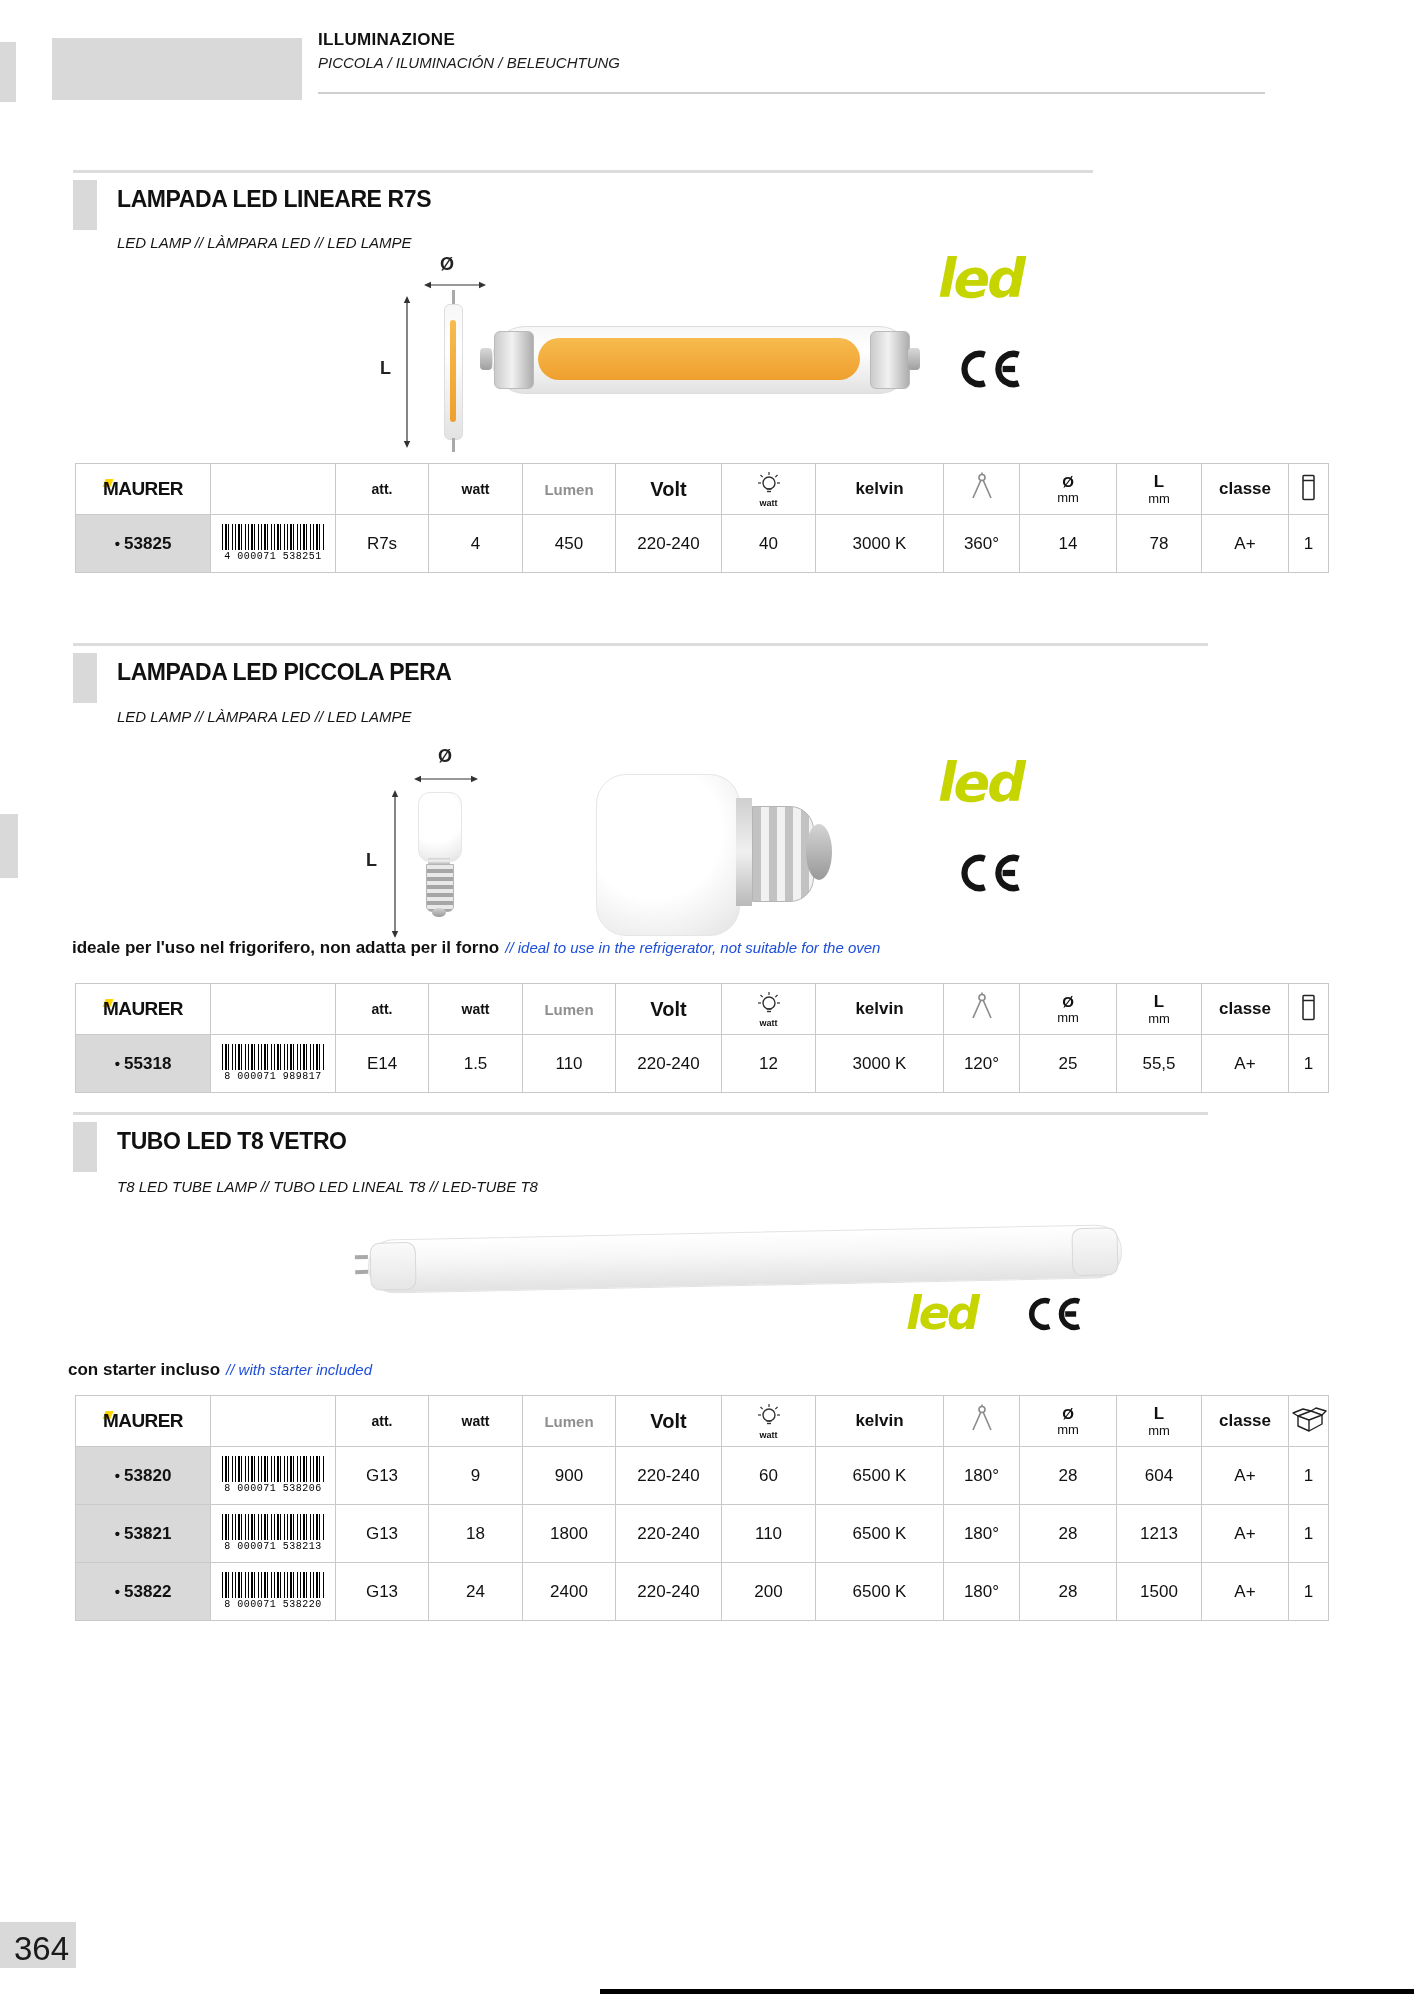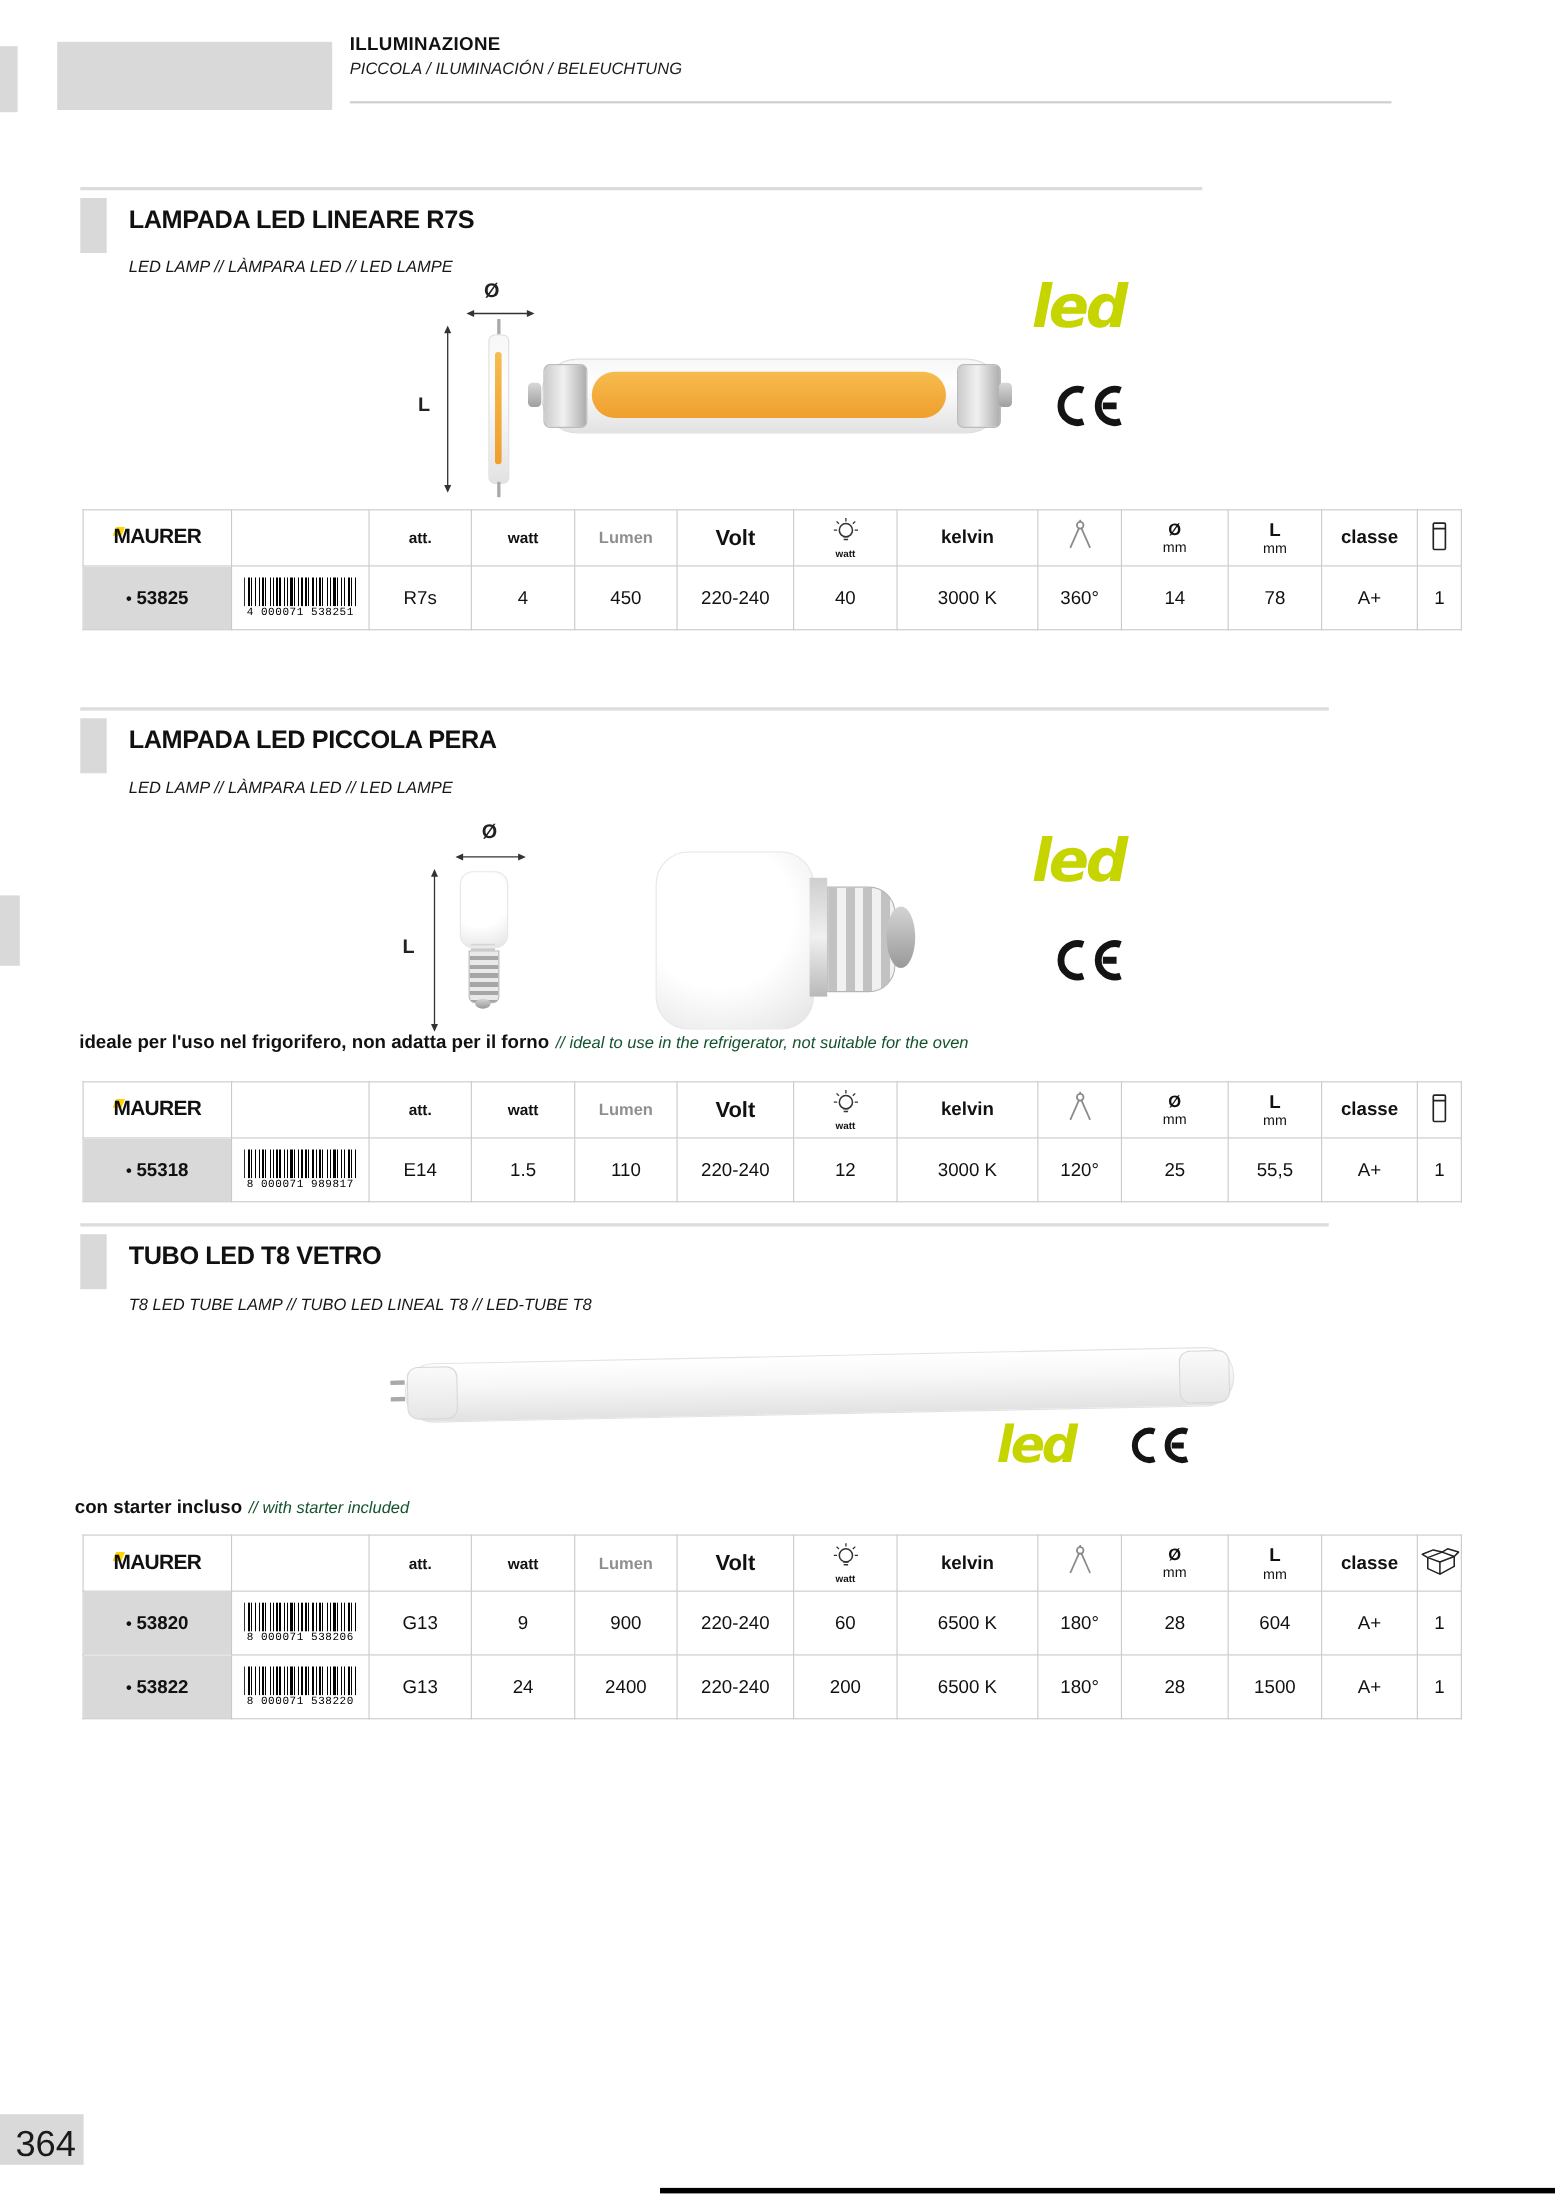--- a/index.html
+++ b/index.html
@@ -13,21 +13,21 @@
   .hdr-sub{position:absolute;left:318px;top:54px;font-size:15px;font-style:italic;color:#1c1c1c;}
   .hdr-rule{position:absolute;left:318px;top:92px;width:947px;height:2px;background:#cfcfcf;}
 
   
   .sec-rule{position:absolute;height:3px;background:#dcdcdc;}
   .sec-bullet{position:absolute;width:24px;height:50px;background:#d9d9d9;}
   .sec-title{position:absolute;font-size:23px;font-weight:bold;letter-spacing:-.4px;}
   .sec-sub{position:absolute;font-size:15px;font-style:italic;color:#161616;}
   .note{position:absolute;font-size:17px;}
   .note b{font-weight:bold;}
-  .note i{font-size:15px;color:#14532d;font-style:italic;font-weight:normal;margin-left:6px;}
+  .note i{font-size:15px;color:#1d4ed8;font-style:italic;font-weight:normal;margin-left:6px;}
 
   
   .abs{position:absolute;}
   .dim-label{position:absolute;font-size:18px;font-weight:bold;color:#222;}
   .glass{background:linear-gradient(180deg,#f7f7f7,#ffffff 35%,#e2e2e2);border:1px solid #ddd;}
   .filament{background:linear-gradient(180deg,#f7bb4e,#ef9f2e);}
   .metal-cap{background:linear-gradient(90deg,#cbcbcb,#f1f1f1 45%,#adadad);border:1px solid #bbb;border-radius:6px;}
   .nub{background:linear-gradient(180deg,#d8d8d8,#9f9f9f);border-radius:4px;}
   .pin{background:#a9a9a9;}
   .pear-body{background:radial-gradient(circle at 40% 35%,#ffffff 50%,#ededed 82%,#e1e1e1);border:1px solid #e6e6e6;}
@@ -448,20 +448,35 @@
             <td>220-240</td>
             <td>60</td>
             <td>6500 K</td>
             <td>180°</td>
             <td>28</td>
             <td>604</td>
             <td>A+</td>
             <td>1</td>
           </tr>
           <tr>
+            <td class="td-code"><span class="code-t">53821</span></td>
+            <td><div class="barcode"><div class="bars"></div><div class="bc-num">8 000071 538213</div></div></td>
+            <td>G13</td>
+            <td>18</td>
+            <td>1800</td>
+            <td>220-240</td>
+            <td>110</td>
+            <td>6500 K</td>
+            <td>180°</td>
+            <td>28</td>
+            <td>1213</td>
+            <td>A+</td>
+            <td>1</td>
+          </tr>
+          <tr>
             <td class="td-code"><span class="code-t">53822</span></td>
             <td><div class="barcode"><div class="bars"></div><div class="bc-num">8 000071 538220</div></div></td>
             <td>G13</td>
             <td>24</td>
             <td>2400</td>
             <td>220-240</td>
             <td>200</td>
             <td>6500 K</td>
             <td>180°</td>
             <td>28</td>

